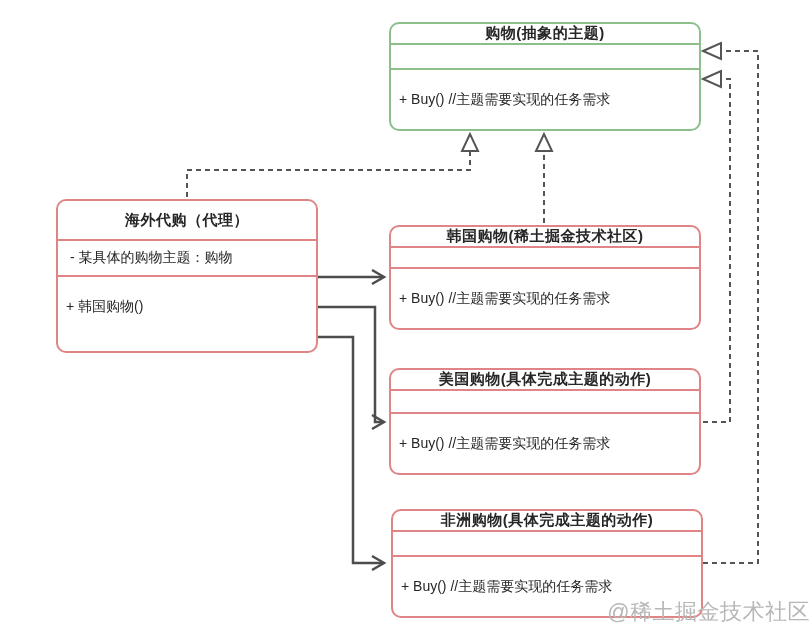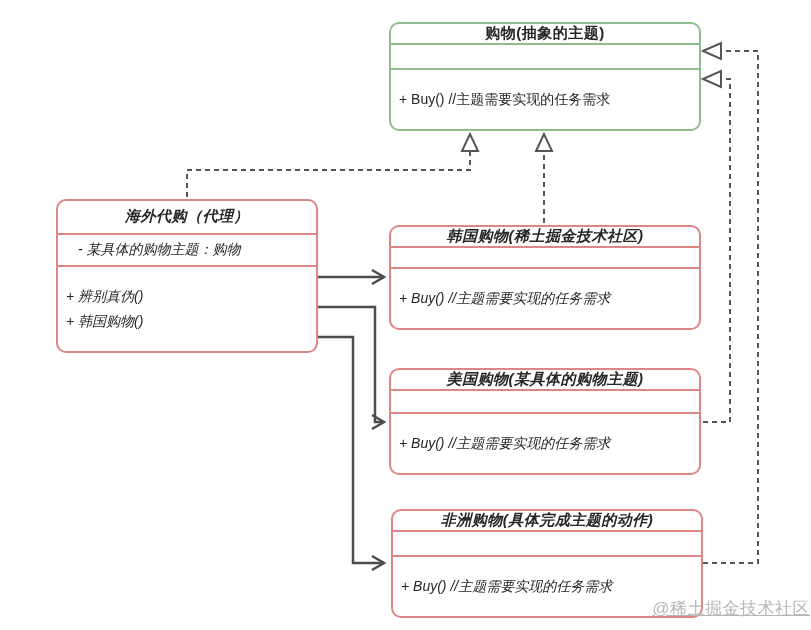--- a/index.html
+++ b/index.html
@@ -18,38 +18,37 @@
     position:absolute;
     box-sizing:border-box;
     border:2px solid;
     border-radius:10px;
     background:#ffffff;
     display:flex;
     flex-direction:column;
     color:var(--text,#262626);
   }
   .uml-box.green{border-color:var(--abstract_border,#8cbf8c);}
-  .uml-box.red{border-color:var(--concrete_border,#e08585);font-style:italic;}
+  .uml-box.red{border-color:var(--concrete_border,#e08585);}
   .uml-box .sec{box-sizing:border-box;}
   .uml-box.green .sec + .sec{border-top:2px solid var(--abstract_border,#8cbf8c);}
   .uml-box.red .sec + .sec{border-top:2px solid var(--concrete_border,#e08585);}
   .box-title{
     display:flex;align-items:center;justify-content:center;
     font-weight:bold;font-size:15px;letter-spacing:.5px;
   }
-  .box-attrs{font-size:14px;padding:6px 20px;display:flex;align-items:center;}
+  .box-attrs{font-size:14px;padding:6px 12px;display:flex;align-items:center;}
   .box-methods{font-size:14px;padding:17px 8px;flex:1;}
   .method{line-height:25px;white-space:nowrap;}
   .watermark{
     position:absolute;
     right:1px;top:597px;
-    font-size:17px;
+    font-size:22px;
     color:var(--watermark,#b7b7b7);
     letter-spacing:.5px;
-    text-decoration:underline;
   }
 </style>
 </head>
 <body>
 
 <div class="canvas">
 
   <svg class="connectors" viewBox="0 0 811 630" xmlns="http://www.w3.org/2000/svg">
 
     <g stroke="#555555" stroke-width="2" fill="none" stroke-dasharray="5 4">
@@ -80,35 +79,34 @@
     <div class="sec box-attrs" style="height:37px"></div>
     <div class="sec box-methods">
       <div class="method">+ Buy() //主题需要实现的任务需求</div>
     </div>
   </div>
 
   <div class="uml-box red" style="left:56px;top:199px;width:262px;height:154px">
     <div class="sec box-title" style="height:38px">海外代购（代理）</div>
     <div class="sec box-attrs" style="height:36px">- 某具体的购物主题：购物</div>
     <div class="sec box-methods">
-      <div class="method">+ 辨别真伪()</div>
       <div class="method">+ 韩国购物()</div>
     </div>
   </div>
 
   <div class="uml-box red" style="left:389px;top:225px;width:312px;height:105px">
     <div class="sec box-title" style="height:32px">韩国购物(稀土掘金技术社区)</div>
     <div class="sec box-attrs" style="height:36px"></div>
     <div class="sec box-methods">
       <div class="method">+ Buy() //主题需要实现的任务需求</div>
     </div>
   </div>
 
   <div class="uml-box red" style="left:389px;top:368px;width:312px;height:107px">
-    <div class="sec box-title" style="height:37px">美国购物(某具体的购物主题)</div>
+    <div class="sec box-title" style="height:37px">美国购物(具体完成主题的动作)</div>
     <div class="sec box-attrs" style="height:38px"></div>
     <div class="sec box-methods">
       <div class="method">+ Buy() //主题需要实现的任务需求</div>
     </div>
   </div>
 
   <div class="uml-box red" style="left:391px;top:509px;width:312px;height:109px">
     <div class="sec box-title" style="height:34px">非洲购物(具体完成主题的动作)</div>
     <div class="sec box-attrs" style="height:40px"></div>
     <div class="sec box-methods">

